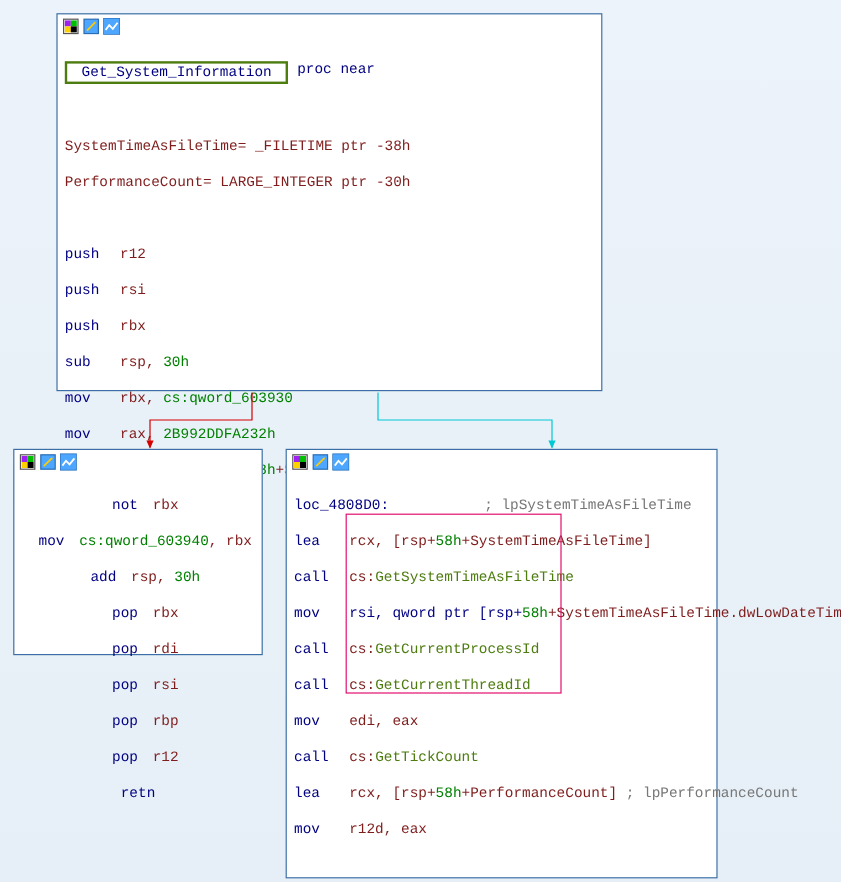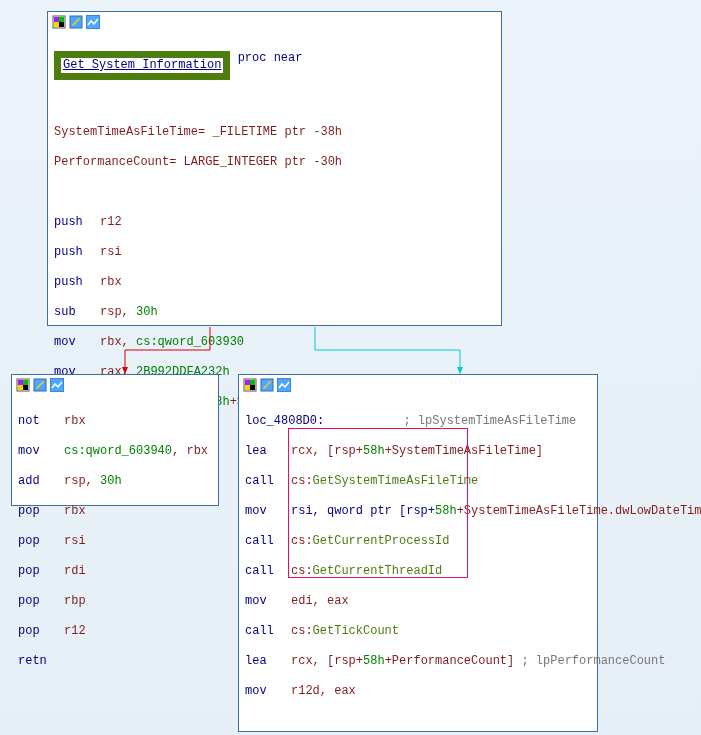--- a/index.html
+++ b/index.html
@@ -37,21 +37,21 @@
     white-space: pre;
     color: #000080;
   }
   .row { display: flex; }
   .mn { display: inline-block; width: 46px; }
   .nav { color: #000080; }
   .green { color: #008000; }
   .teal { color: #7f1d1d; }
   .grey { color: #777; }
   .pink { color: #4d7c0f; }
-  .red-box { border: 7px solid #4d7c0f; display: inline-block; padding: 0 2px; text-decoration: underline; }
+  .red-box { border: 2px solid #4d7c0f; display: inline-block; padding: 0 12px; }
   svg.arrow { position: absolute; overflow: visible; pointer-events:none; }
 </style>
 </head>
 <body>
 
 <div class="panel" style="left:47px; top:11px; width:455px; height:315px;">
   <div class="titlebar">
     <span class="tb-icon"><svg width="14" height="14">
           <rect x="1" y="1" width="12" height="12" fill="#fff" stroke="#555"></rect>
           <rect x="2" y="2" width="5" height="5" fill="#a020f0"></rect>
@@ -79,21 +79,21 @@
 <div><span class="mn nav">push</span><span class="teal">rbx</span></div>
 <div><span class="mn nav">sub</span><span class="teal">rsp, </span><span class="green">30h</span></div>
 <div><span class="mn nav">mov</span><span class="teal">rbx, </span><span class="green">cs:qword_603930</span></div>
 <div><span class="mn nav">mov</span><span class="teal">rax, </span><span class="green">2B992DDFA232h</span></div>
 <div><span class="mn nav">mov</span><span class="nav">qword ptr [rsp+</span><span class="green">58h</span><span class="teal">+</span><span class="teal">SystemTimeAsFileTime.dwLowDateTime</span><span class="teal">], </span><span class="green">0</span></div>
 <div><span class="mn nav">cmp</span><span class="teal">rbx, rax</span></div>
 <div><span class="mn nav">jz</span><span class="nav">short </span><span class="green">loc_4808D0</span></div>
   </div>
 </div>
 
-<div class="panel" style="left:11px; top:374px; width:208px; height:132px;">
+<div class="panel" style="left:11px; top:374px; width:208px; height:172px;text-align:center;">
   <div class="titlebar">
     <span class="tb-icon"><svg width="14" height="14">
           <rect x="1" y="1" width="12" height="12" fill="#fff" stroke="#555"></rect>
           <rect x="2" y="2" width="5" height="5" fill="#a020f0"></rect>
           <rect x="7" y="2" width="5" height="5" fill="#00c000"></rect>
           <rect x="2" y="7" width="5" height="5" fill="#ffd000"></rect>
           <rect x="7" y="7" width="5" height="5" fill="#000"></rect>
         </svg></span>
     <span class="tb-icon"><svg width="14" height="14">
           <rect x="1" y="1" width="12" height="12" fill="#4da6ff" stroke="#2a6db3"></rect>
@@ -102,22 +102,22 @@
     <span class="tb-icon"><svg width="14" height="14">
           <rect x="0" y="0" width="14" height="14" fill="#4da6ff" stroke="#2a6db3"></rect>
           <path d="M2 10 L5 6 L8 9 L12 4" stroke="#fff" fill="none" stroke-width="1.5"></path>
         </svg></span>
   </div>
   <div class="code">
 <div><span class="mn nav">not</span><span class="teal">rbx</span></div>
 <div><span class="mn nav">mov</span><span class="green">cs:qword_603940</span><span class="teal">, rbx</span></div>
 <div><span class="mn nav">add</span><span class="teal">rsp, </span><span class="green">30h</span></div>
 <div><span class="mn nav">pop</span><span class="teal">rbx</span></div>
+<div><span class="mn nav">pop</span><span class="teal">rdi</span></div>
 <div><span class="mn nav">pop</span><span class="teal">rsi</span></div>
-<div><span class="mn nav">pop</span><span class="teal">rdi</span></div>
 <div><span class="mn nav">pop</span><span class="teal">rbp</span></div>
 <div><span class="mn nav">pop</span><span class="teal">r12</span></div>
 <div><span class="mn nav">retn</span></div>
   </div>
 </div>
 
 <div class="panel" style="left:238px; top:374px; width:360px; height:358px;">
   <div class="titlebar">
     <span class="tb-icon"><svg width="14" height="14">
           <rect x="1" y="1" width="12" height="12" fill="#fff" stroke="#555"></rect>

